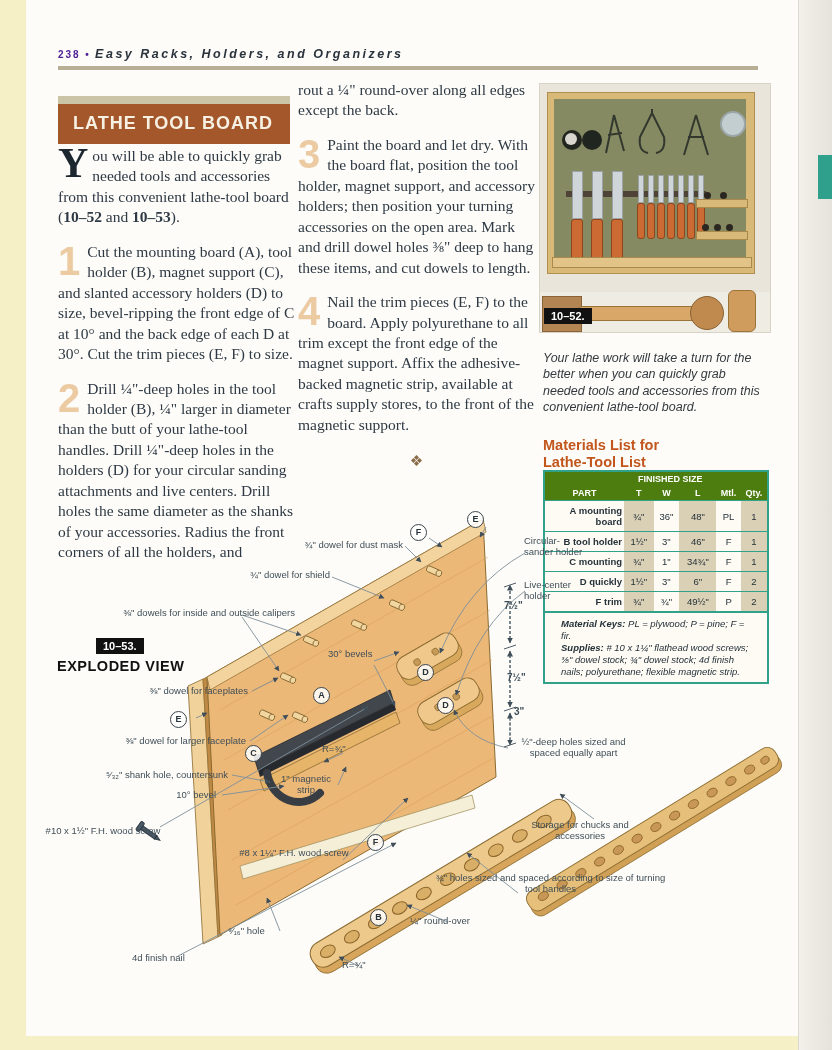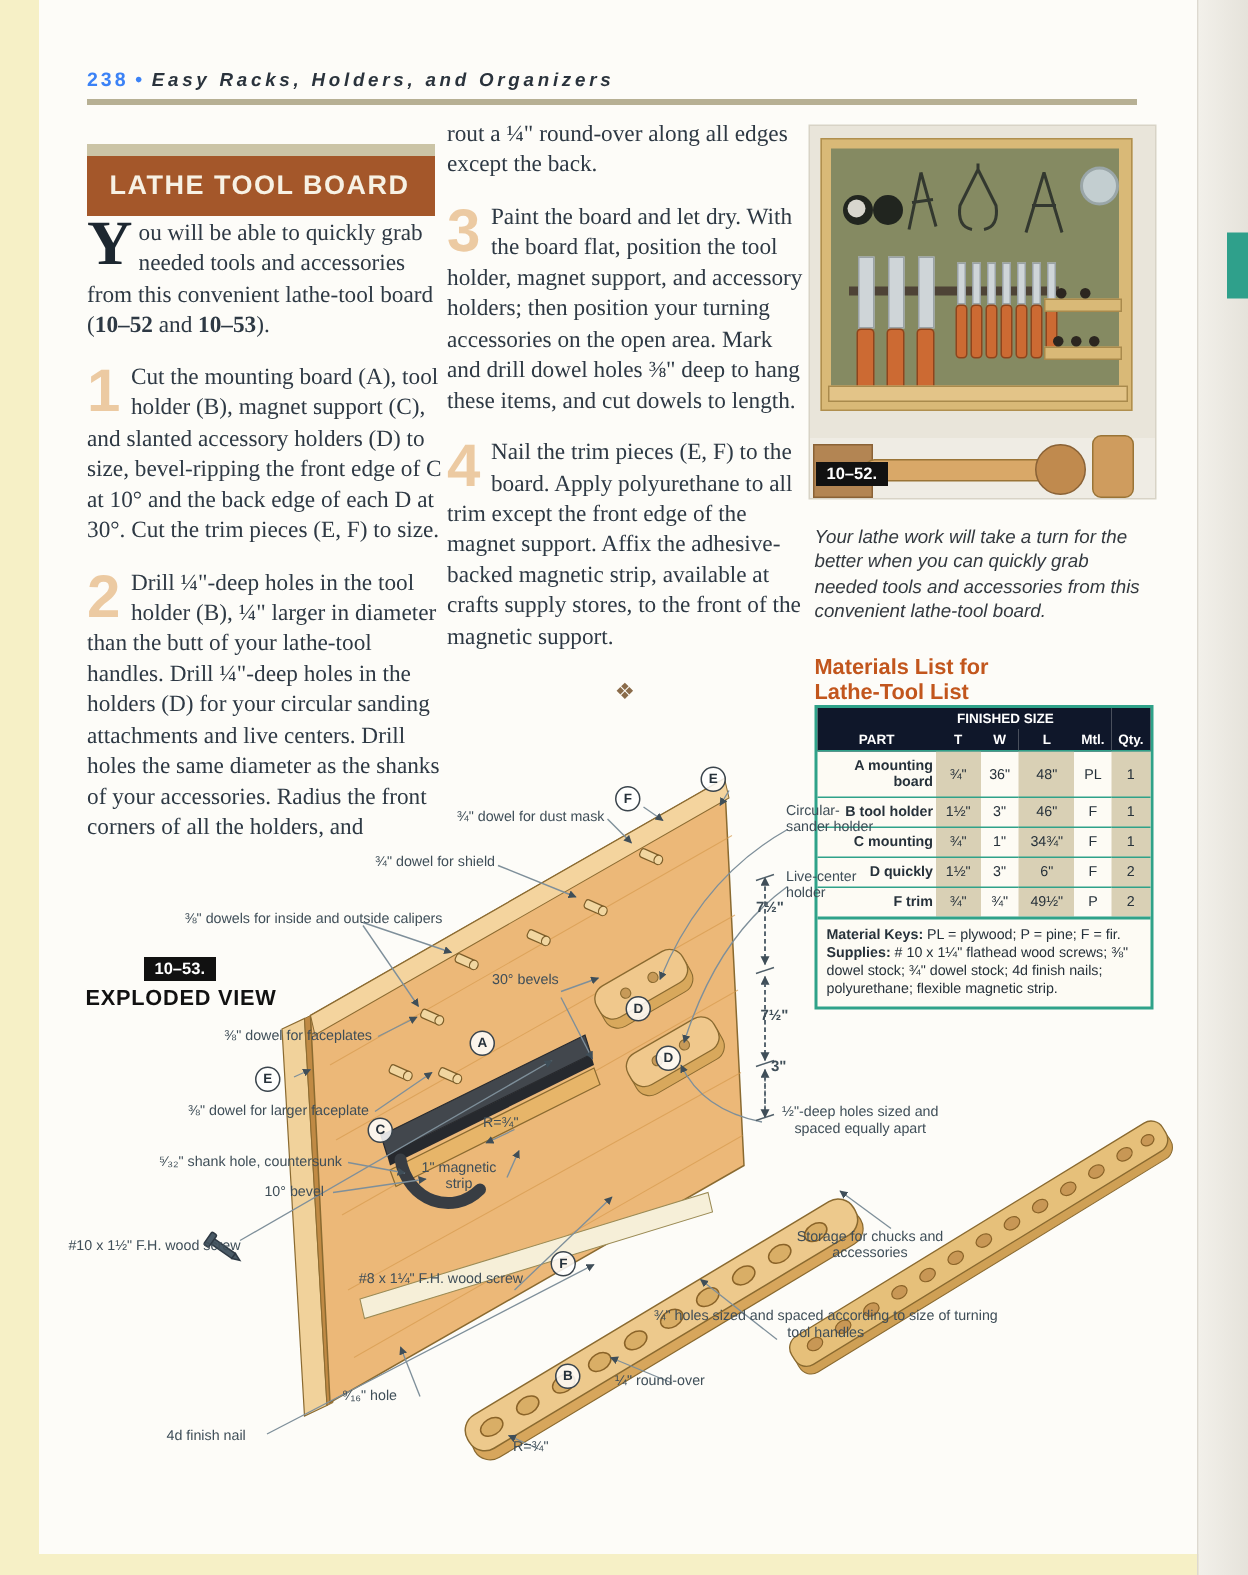--- a/index.html
+++ b/index.html
@@ -6,21 +6,21 @@
   .page{position:relative;width:832px;height:1050px;background:#fdfcf8;overflow:hidden;
         font-family:"Liberation Serif",serif;color:#2e3944;}
   .edge-left{position:absolute;left:0;top:0;width:26px;height:1050px;background:#f6f0c6;}
   .edge-bottom{position:absolute;left:0;top:1036px;width:832px;height:14px;background:#f6f0c6;}
   .edge-right{position:absolute;left:798px;top:0;width:34px;height:1050px;
               background:linear-gradient(to right,#f2f0ea,#e5e2da);border-left:1px solid #ddd9d0;}
   .bookmark-tab{position:absolute;left:818px;top:155px;width:14px;height:44px;background:#2fa08b;}
 
   
   .hdr{position:absolute;left:58px;top:44px;width:700px;font-family:"Liberation Sans",sans-serif;}
-  .hdr .num{font-weight:bold;font-size:13px;letter-spacing:2px;color:#3b82f6;}
+  .hdr .num{font-weight:bold;font-size:10px;letter-spacing:2px;color:#4c1d95;}
   .hdr .ttl{font-weight:bold;font-style:italic;font-size:12.5px;letter-spacing:2.5px;color:#2a333c;}
   .hdr-rule{position:absolute;left:58px;top:66px;width:700px;height:4px;background:#b7b094;}
 
   
   .title-box{position:absolute;left:58px;top:96px;width:232px;background:#a4572a;
              border-top:8px solid #cbc4a6;color:#f7f1e4;font-family:"Liberation Sans",sans-serif;
              font-size:18px;font-weight:bold;letter-spacing:1px;padding:9px 0 10px 15px;box-sizing:border-box;}
 
   
   .col{position:absolute;width:237px;font-size:15.5px;line-height:1.32;color:#2e3944;}
@@ -62,26 +62,26 @@
   .fig-label{position:absolute;background:#111;color:#fff;font-family:"Liberation Sans",sans-serif;
              font-weight:bold;font-size:11px;padding:2px 7px;}
   .caption{position:absolute;left:543px;top:350px;width:226px;font-family:"Liberation Sans",sans-serif;
            font-style:italic;font-size:12.5px;line-height:1.3;color:#33393f;}
 
   
   .mat-head{position:absolute;left:543px;top:437px;font-family:"Liberation Sans",sans-serif;
             font-weight:bold;font-size:14.5px;line-height:1.15;color:#c2561d;}
   .mat-wrap{position:absolute;left:543px;top:470px;width:222px;border:2px solid #2fa289;background:#fdfbf4;}
   table.mat{border-collapse:collapse;width:100%;font-family:"Liberation Sans",sans-serif;font-size:9.5px;color:#26313a;}
-  table.mat th{background:#0f172a;color:#fff;font-size:9px;padding:2px 1px;font-weight:bold;}
+  table.mat th{background:#4d7c0f;color:#fff;font-size:9px;padding:2px 1px;font-weight:bold;}
   table.mat td{border-top:1px solid #2fa289;padding:4px 2px;text-align:center;vertical-align:middle;}
   table.mat td.part{text-align:right;font-weight:bold;padding-left:5px;width:72px;}
   table.mat td.shade{background:#d9d0b5;}
-  .mat-notes{border-top:2px solid #2fa289;padding:5px 6px;font-family:"Liberation Sans",sans-serif;
-             font-size:9.5px;line-height:1.25;color:#26313a;}
+  .mat-notes{border-top:2px solid #2fa289;padding:5px 16px;font-family:"Liberation Sans",sans-serif;
+             font-size:9.5px;line-height:1.25;color:#26313a;font-style:italic;}
   .mat-notes b{font-weight:bold;}
 
   
   .diagram-svg{position:absolute;left:38px;top:505px;width:745px;height:490px;}
   .dlabel{position:absolute;font-family:"Liberation Sans",sans-serif;font-size:9.5px;line-height:1.12;
           color:#3f4e58;}
   .r{text-align:right;} .c{text-align:center;}
   .dim{font-size:10px;font-weight:bold;color:#3f4e58;}
   .exploded{position:absolute;left:57px;top:658px;font-family:"Liberation Sans",sans-serif;
             font-weight:bold;font-size:14.5px;letter-spacing:0.5px;color:#111;text-align:right;}
@@ -459,21 +459,21 @@
   <div class="dlabel r" style="left:36px;top:770px;width:192px">⁵⁄₃₂" shank hole, countersunk</div>
   <div class="dlabel r" style="left:116px;top:790px;width:100px">10° bevel</div>
   <div class="dlabel c" style="left:274px;top:774px;width:64px">1" magnetic strip</div>
   <div class="dlabel c" style="left:44px;top:826px;width:118px">#10 x 1½" F.H. wood screw</div>
   <div class="dlabel" style="left:322px;top:744px">R=¾"</div>
   <div class="dlabel c" style="left:518px;top:820px;width:124px">Storage for chucks and accessories</div>
   <div class="dlabel c" style="left:238px;top:848px;width:112px">#8 x 1¼" F.H. wood screw</div>
   <div class="dlabel c" style="left:428px;top:873px;width:245px">¾" holes sized and spaced according to size of turning tool handles</div>
   <div class="dlabel" style="left:228px;top:926px">⁹⁄₁₆" hole</div>
   <div class="dlabel" style="left:410px;top:916px">¼" round-over</div>
-  <div class="dlabel" style="left:111px;top:953px">4d finish nail</div>
+  <div class="dlabel" style="left:132px;top:953px">4d finish nail</div>
   <div class="dlabel" style="left:342px;top:960px">R=¾"</div>
 
   <div class="circ" style="left:410px;top:524px">F</div>
   <div class="circ" style="left:467px;top:511px">E</div>
   <div class="circ" style="left:170px;top:711px">E</div>
   <div class="circ" style="left:245px;top:745px">C</div>
   <div class="circ" style="left:313px;top:687px">A</div>
   <div class="circ" style="left:417px;top:664px">D</div>
   <div class="circ" style="left:437px;top:697px">D</div>
   <div class="circ" style="left:367px;top:834px">F</div>

